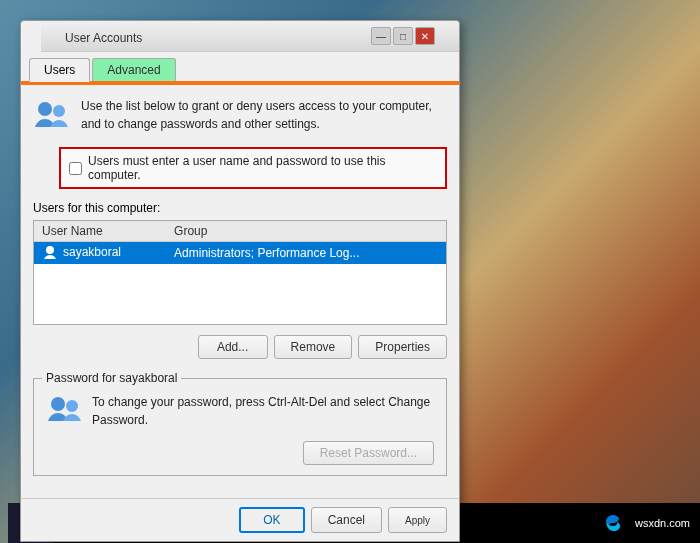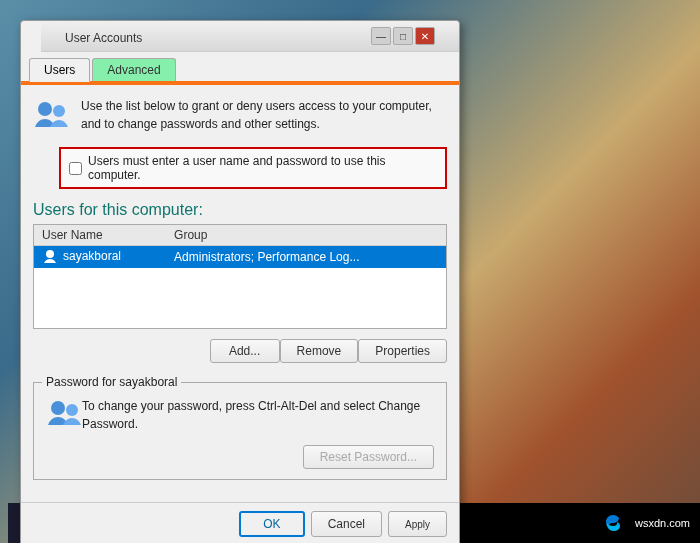--- a/index.html
+++ b/index.html
@@ -231,22 +231,22 @@
       font-size: 12px;
       color: #222;
     }
 
     
     .users-section {
       margin-bottom: 10px;
     }
 
     .section-title {
-      font-size: 16px;
-      color: #0f766e;
+      font-size: 12px;
+      color: #000000;
       margin-bottom: 5px;
     }
 
     .users-table-container {
       border: 1px solid #aaa;
       background: white;
     }
 
     .users-table {
       width: 100%;
@@ -282,20 +282,21 @@
     .user-icon-small {
       width: 16px;
       height: 16px;
       flex-shrink: 0;
     }
 
     
     .action-buttons {
       display: flex;
       justify-content: flex-end;
+      gap: 6px;
       margin-bottom: 12px;
       align-items: center;
     }
 
     .btn {
       padding: 4px 16px;
       border: 1px solid #aaa;
       background: linear-gradient(180deg, #f8f8f8 0%, #e8e8e8 100%);
       border-radius: 3px;
       cursor: pointer;
@@ -305,20 +306,21 @@
     }
 
     .btn:disabled {
       color: #aaa;
       cursor: not-allowed;
     }
 
     .password-content {
       display: flex;
       align-items: center;
+      gap: 10px;
       padding: 8px 12px 12px 12px;
     }
 
     .password-text {
       font-size: 12px;
       color: #222;
       line-height: 1.5;
       flex: 1;
     }
 

